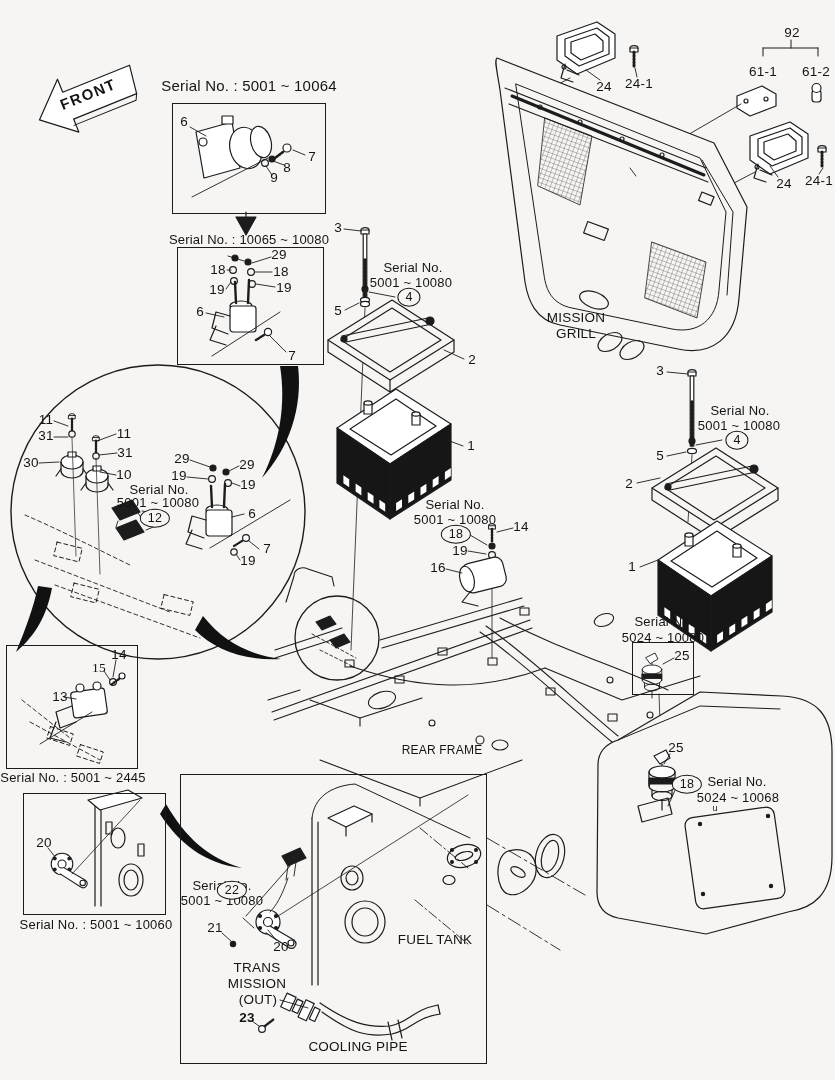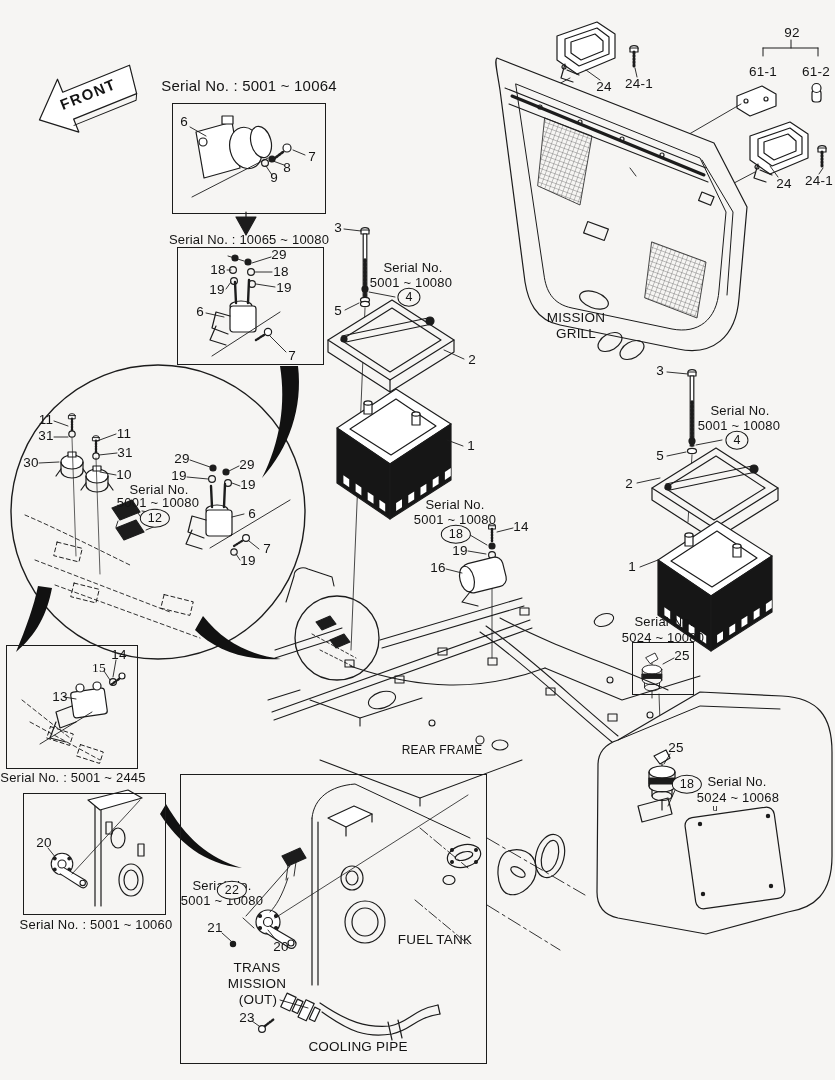--- a/index.html
+++ b/index.html
@@ -592,18 +592,18 @@
       <span class="lbl" style="left: 738px; top: 797px; font-size: 13px;">5024 ~ 10068</span>
       <span class="lbl" style="left: 715px; top: 808px; font-size: 9px;">u</span>
       <span class="lbl" style="left: 222px; top: 885px; font-size: 13px;">Serial No.</span>
       <span class="lbl" style="left: 222px; top: 900px; font-size: 13px;">5001 ~ 10080</span>
       <span class="lbl circ" style="left: 232px; top: 890px;">22</span>
       <span class="lbl" style="left: 215px; top: 928px;">21</span>
       <span class="lbl" style="left: 281px; top: 947px;">20</span>
       <span class="lbl" style="left: 257px; top: 968px;">TRANS</span>
       <span class="lbl" style="left: 257px; top: 984px;">MISSION</span>
       <span class="lbl" style="left: 258px; top: 1000px;">(OUT)</span>
-      <span class="lbl" style="left: 247px; top: 1018px;">23</span>
+      <span class="lbl" style="left: 247px; top: 1018px; font-weight: bold;">23</span>
       <span class="lbl" style="left: 358px; top: 1047px;">COOLING PIPE</span>
       <span class="lbl" style="left: 435px; top: 940px;">FUEL TANK</span>
     </div>
 
 </div>
 
 </body></html>

